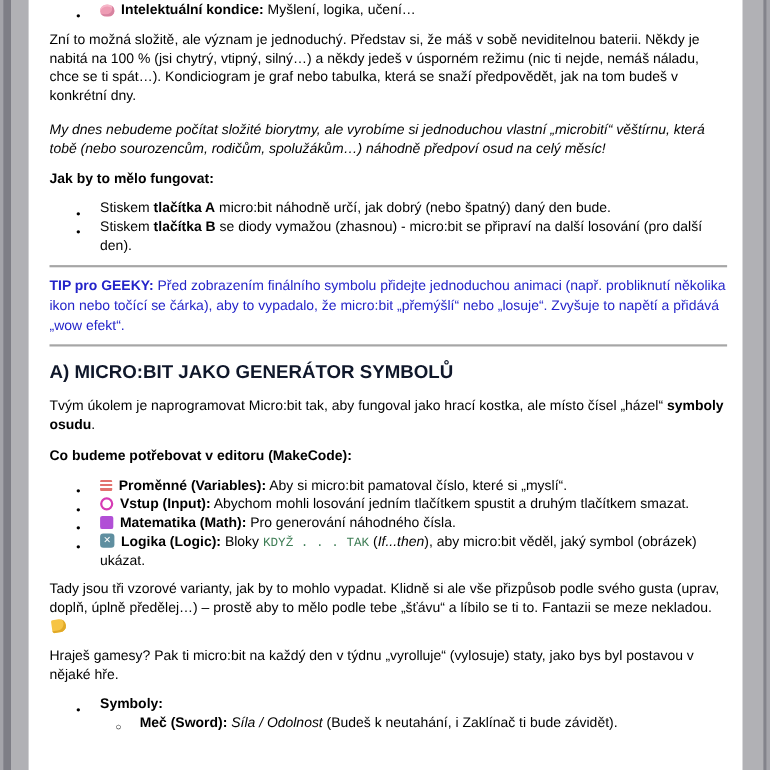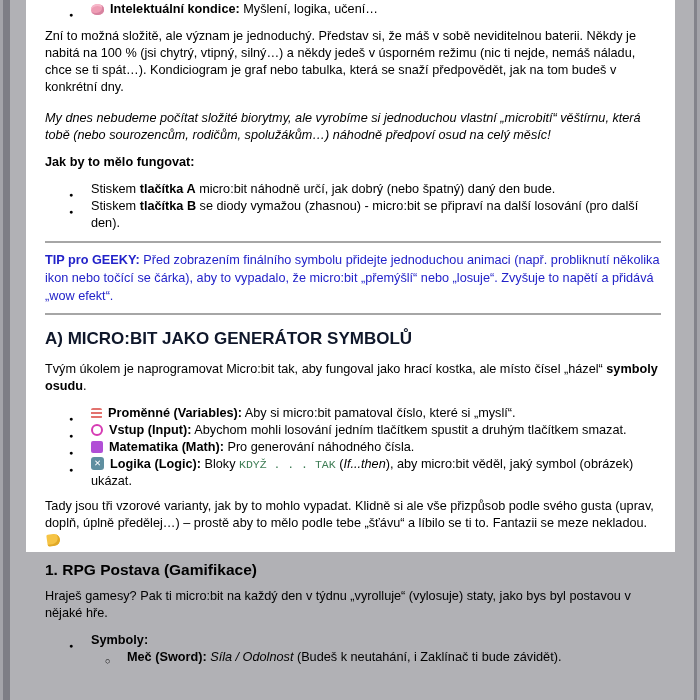--- a/index.html
+++ b/index.html
@@ -11,21 +11,21 @@
   }
   .viewer{position:relative;width:700px;height:700px;}
   .edge{position:absolute;top:0;height:700px;}
   .edge-a{left:0;width:3px;background:#a4a4aa;}
   .edge-b{left:3px;width:7px;background:#7e7e86;}
   .edge-c{left:10px;width:16px;background:#b1b1b5;}
   .edge-d{left:675px;width:19px;background:#b1b1b5;}
   .edge-e{left:694px;width:3px;background:#83838b;}
   .edge-f{left:697px;width:3px;background:#a4a4aa;}
   .page{
-    position:absolute;left:26px;top:0;width:649px;height:552px;
+    position:absolute;left:26px;top:0;width:649px;height:700px;
     background:#ffffff;box-sizing:border-box;
     padding:1px 14px 0 19px;
     font-size:12.7px;line-height:17px;
   }
   .p{margin:10px 0;}
   .p-battery{margin-top:10px;}
   .p-plan{margin-top:14px;font-style:italic;}
   .p-how{margin-top:10px;font-weight:bold;}
   .p-tip{margin:7px 0 8px;line-height:18px;}
   .p-task{margin-top:10px;}
@@ -99,31 +99,31 @@
     <hr class="rule" style="margin-top:9px">
 
     <p class="p p-tip"><span class="b c-blue">TIP pro GEEKY:</span><span class="c-blue"> Před zobrazením finálního symbolu přidejte jednoduchou animaci (např. probliknutí několika ikon nebo točící se čárka), aby to vypadalo, že micro:bit „přemýšlí“ nebo „losuje“. Zvyšuje to napětí a přidává „wow efekt“.</span></p>
 
     <hr class="rule">
 
     <h1 class="h-section">A) MICRO:BIT JAKO GENERÁTOR SYMBOLŮ</h1>
 
     <p class="p p-task"><span>Tvým úkolem je naprogramovat Micro:bit tak, aby fungoval jako hrací kostka, ale místo čísel „házel“ </span><span class="b">symboly osudu</span><span>.</span></p>
 
+    <p class="p p-req">Co budeme potřebovat v editoru (MakeCode):</p>
 
     <div class="list list-makecode">
       <div class="li1"><span class="icon icon-variables-icon lead-icon"></span><span class="b">Proměnné (Variables):</span><span> Aby si micro:bit pamatoval číslo, které si „myslí“.</span></div>
       <div class="li1"><span class="icon icon-input-icon lead-icon"></span><span class="b">Vstup (Input):</span><span> Abychom mohli losování jedním tlačítkem spustit a druhým tlačítkem smazat.</span></div>
       <div class="li1"><span class="icon icon-math-icon lead-icon"></span><span class="b">Matematika (Math):</span><span> Pro generování náhodného čísla.</span></div>
       <div class="li1"><span class="icon icon-logic-icon lead-icon"></span><span class="b">Logika (Logic):</span><span> Bloky </span><span class="c-green f-mono">KDYŽ . . . TAK</span><span> (</span><span class="i">If...then</span><span>), aby micro:bit věděl, jaký symbol (obrázek) ukázat.</span></div>
     </div>
 
     <p class="p p-variants"><span>Tady jsou tři vzorové varianty, jak by to mohlo vypadat. Klidně si ale vše přizpůsob podle svého gusta (uprav, doplň, úplně předělej…) – prostě aby to mělo podle tebe „šťávu“ a líbilo se ti to. Fantazii se meze nekladou. </span><span class="icon icon-flexed-biceps-icon"></span></p>
 
-    <h2 class="h-sub">1. RPG Postava (Gamifikace)</h2>
 
     <p class="p p-rpg"><span>Hraješ gamesy? Pak ti micro:bit na každý den v týdnu „vyrolluje“ (vylosuje) staty, jako bys byl postavou v nějaké hře.</span></p>
 
     <div class="list list-symbols">
       <div class="li1"><span class="b">Symboly:</span></div>
       <div class="li2"><span class="b">Meč (Sword): </span><span class="i">Síla / Odolnost</span><span> (Budeš k neutahání, i Zaklínač ti bude závidět).</span></div>
 
     </div>
 
   </div>

